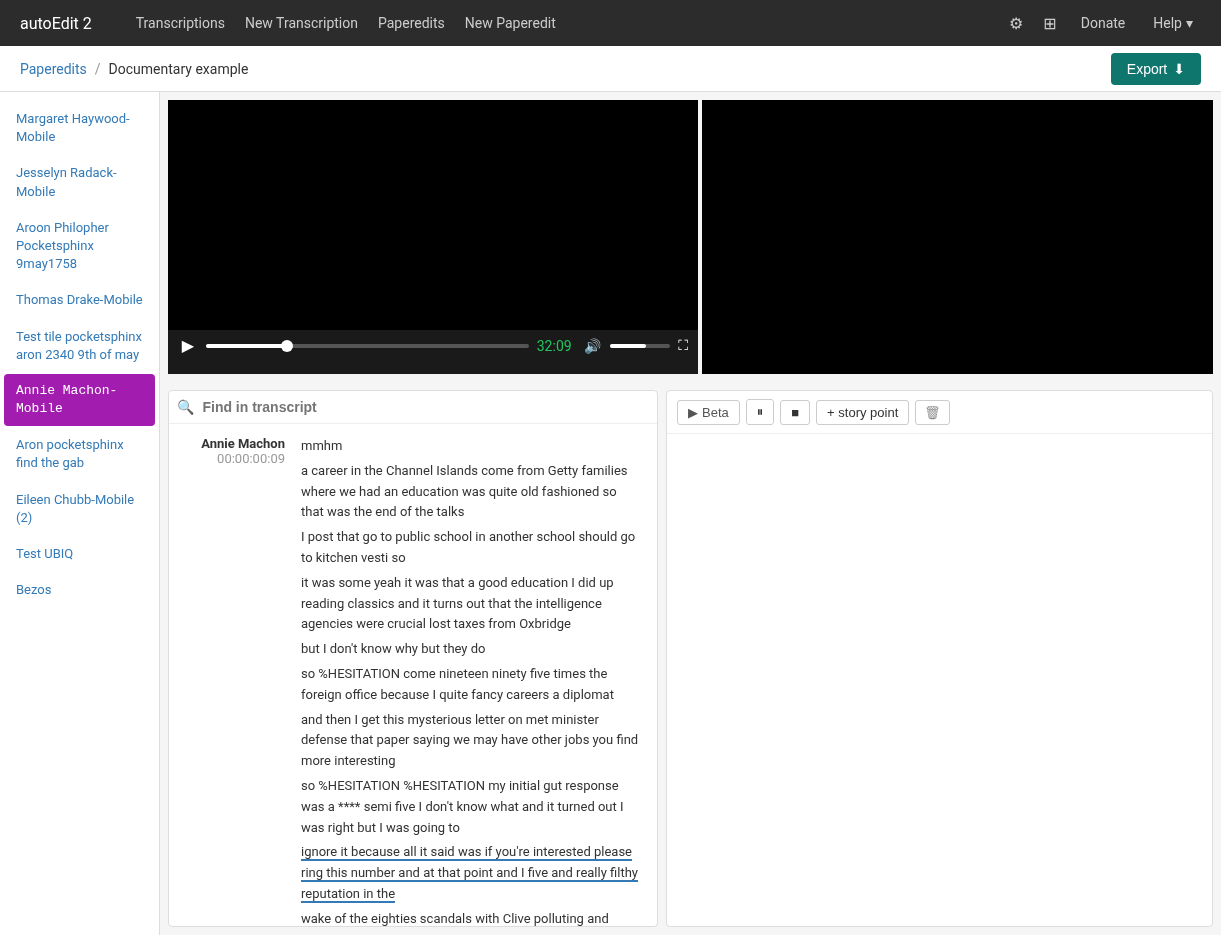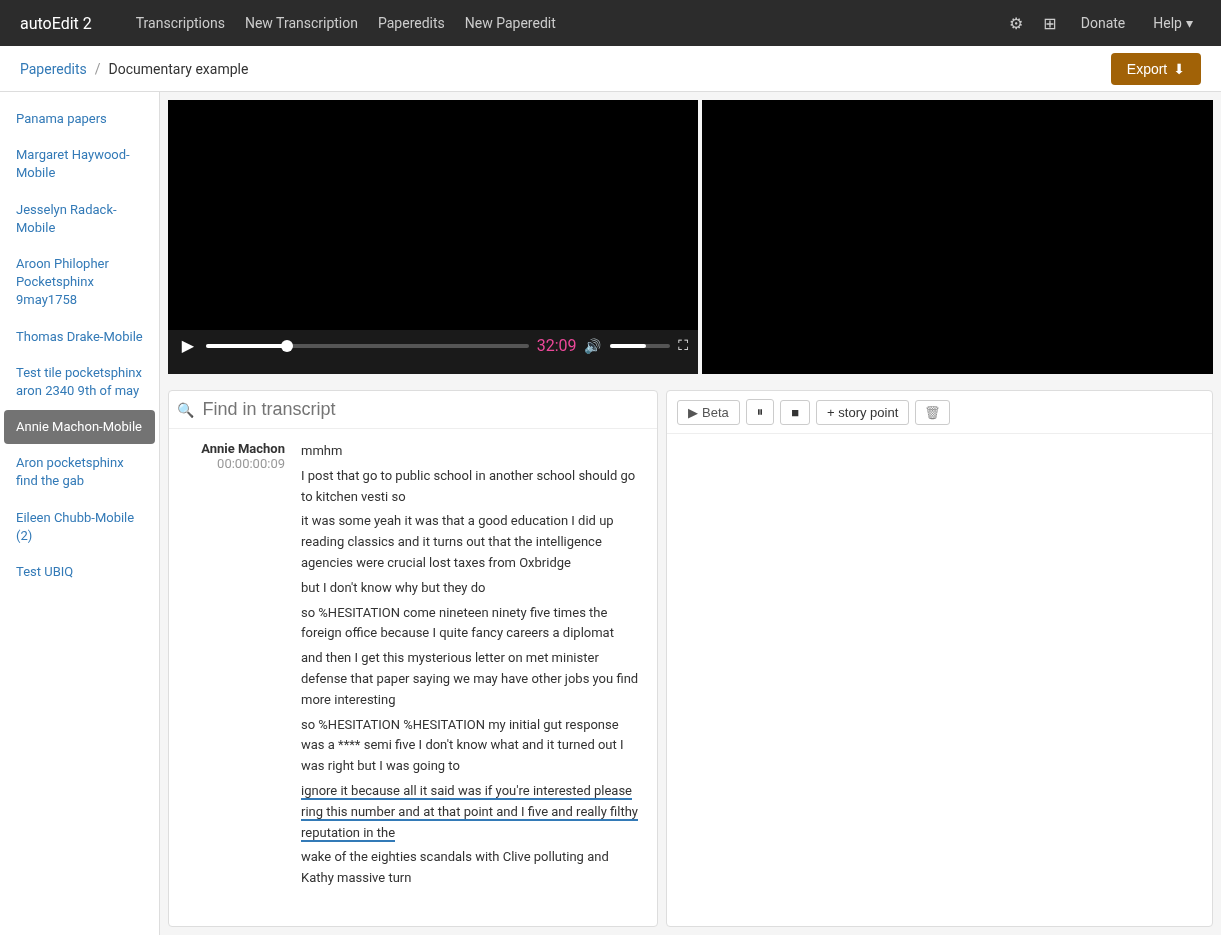--- a/index.html
+++ b/index.html
@@ -79,21 +79,21 @@
       font-size: 14px;
     }
     .breadcrumb-link {
       color: #337ab7;
       text-decoration: none;
       cursor: pointer;
     }
     .breadcrumb-sep { color: #999; }
     .breadcrumb-current { color: #333; }
     .export-btn {
-      background: #a16207;
+      background: #0f766e;
       color: #fff;
       border: none;
       padding: 8px 16px;
       border-radius: 4px;
       cursor: pointer;
       font-size: 14px;
       display: flex;
       align-items: center;
       gap: 6px;
     }
@@ -116,22 +116,23 @@
     .sidebar-item {
       padding: 8px 12px;
       color: #337ab7;
       cursor: pointer;
       font-size: 13px;
       line-height: 1.4;
       border-radius: 4px;
       margin: 2px 4px;
     }
     .sidebar-item.active {
-      background: #737373;
-      color: #fff;
+      background: #a21caf;
+      color: #fff;
+      font-family: Liberation Mono, monospace;
     }
 
     
     .content-area {
       flex: 1;
       display: flex;
       flex-direction: column;
       overflow: hidden;
     }
 
@@ -188,22 +189,22 @@
       position: absolute;
       top: -4px;
       left: 25%;
       width: 12px;
       height: 12px;
       background: #fff;
       border-radius: 50%;
       transform: translateX(-50%);
     }
     .time-display {
-      color: #ec4899;
-      font-size: 16px;
+      color: #22c55e;
+      font-size: 14px;
       min-width: 40px;
     }
     .volume-btn {
       color: #fff;
       background: none;
       border: none;
       cursor: pointer;
       font-size: 14px;
     }
     .volume-bar {
@@ -261,24 +262,25 @@
       border-bottom: 1px solid #eee;
       gap: 8px;
     }
     .search-icon {
       color: #999;
       font-size: 14px;
     }
     .search-input {
       border: none;
       outline: none;
-      font-size: 18px;
+      font-size: 14px;
       color: #333;
       flex: 1;
       background: transparent;
+      font-weight: bold;
     }
     .transcript-content {
       flex: 1;
       overflow-y: auto;
       padding: 12px 16px;
     }
     .transcript-entry {
       display: flex;
       gap: 16px;
       margin-bottom: 8px;
@@ -394,23 +396,20 @@
   <button class="export-btn">
     <span>Export</span>
     <span>⬇</span>
   </button>
 </div>
 
 <div class="main-layout">
 
   <div class="sidebar">
     <div class="sidebar-item">
-      <span>Panama papers</span>
-    </div>
-    <div class="sidebar-item">
       <span>Margaret Haywood-Mobile</span>
     </div>
     <div class="sidebar-item">
       <span>Jesselyn Radack-Mobile</span>
     </div>
     <div class="sidebar-item">
       <span>Aroon Philopher Pocketsphinx 9may1758</span>
     </div>
     <div class="sidebar-item">
       <span>Thomas Drake-Mobile</span>
@@ -422,20 +421,23 @@
       <span>Annie Machon-Mobile</span>
     </div>
     <div class="sidebar-item">
       <span>Aron pocketsphinx find the gab</span>
     </div>
     <div class="sidebar-item">
       <span>Eileen Chubb-Mobile (2)</span>
     </div>
     <div class="sidebar-item">
       <span>Test UBIQ</span>
+    </div>
+    <div class="sidebar-item">
+      <span>Bezos</span>
     </div>
   </div>
 
   <div class="content-area">
 
     <div class="video-paperedit-row">
 
       <div class="video-player">
         <div class="video-screen"></div>
         <div class="video-controls">
@@ -465,20 +467,21 @@
           <input class="search-input" type="text" placeholder="Find in transcript" style="">
         </div>
         <div class="transcript-content">
           <div class="transcript-entry">
             <div class="speaker-info">
               <div class="speaker-name">Annie Machon</div>
               <div class="speaker-time">00:00:00:09</div>
             </div>
             <div class="transcript-text">
               <p>mmhm</p>
+              <p>a career in the Channel Islands come from Getty families where we had an education was quite old fashioned so that was the end of the talks</p>
               <p>I post that go to public school in another school should go to kitchen vesti so</p>
               <p>it was some yeah it was that a good education I did up reading classics and it turns out that the intelligence agencies were crucial lost taxes from Oxbridge</p>
               <p>but I don't know why but they do</p>
               <p>so %HESITATION come nineteen ninety five times the foreign office because I quite fancy careers a diplomat</p>
               <p>and then I get this mysterious letter on met minister defense that paper saying we may have other jobs you find more interesting</p>
               <p>so %HESITATION %HESITATION my initial gut response was a **** semi five I don't know what and it turned out I was right but I was going to</p>
               <p>
                 <span class="highlighted-text">ignore it because all it said was if you're interested please ring this number and at that point and I five and really filthy reputation in the</span>
               </p>
               <p>wake of the eighties scandals with Clive polluting and Kathy massive turn</p>

